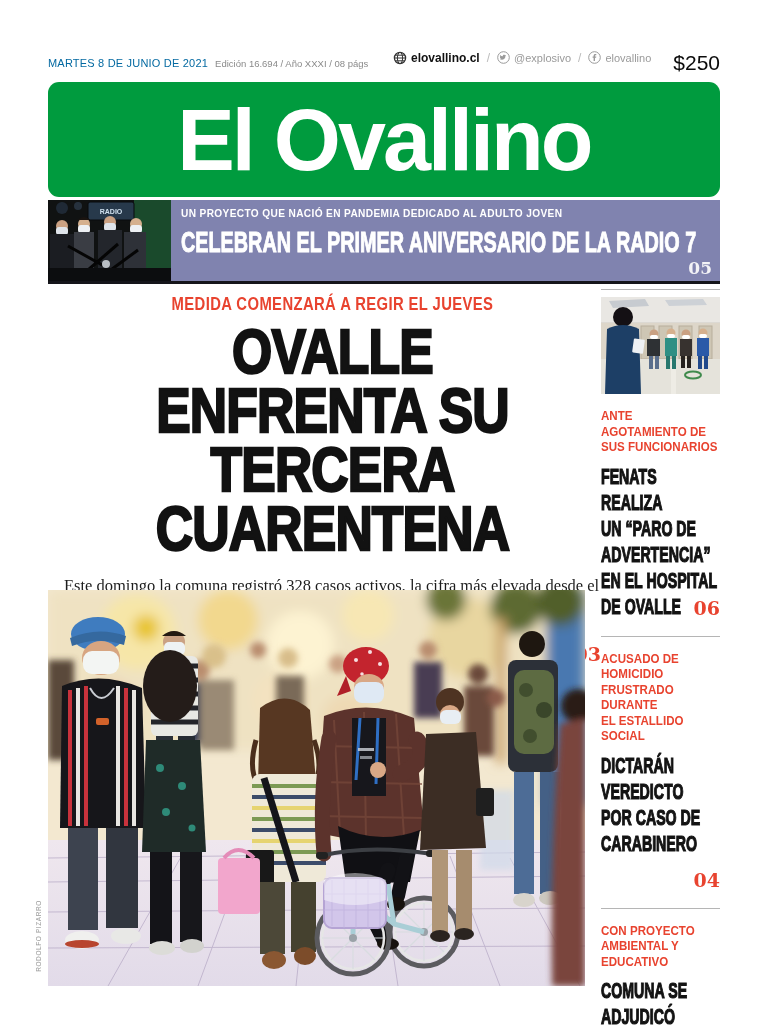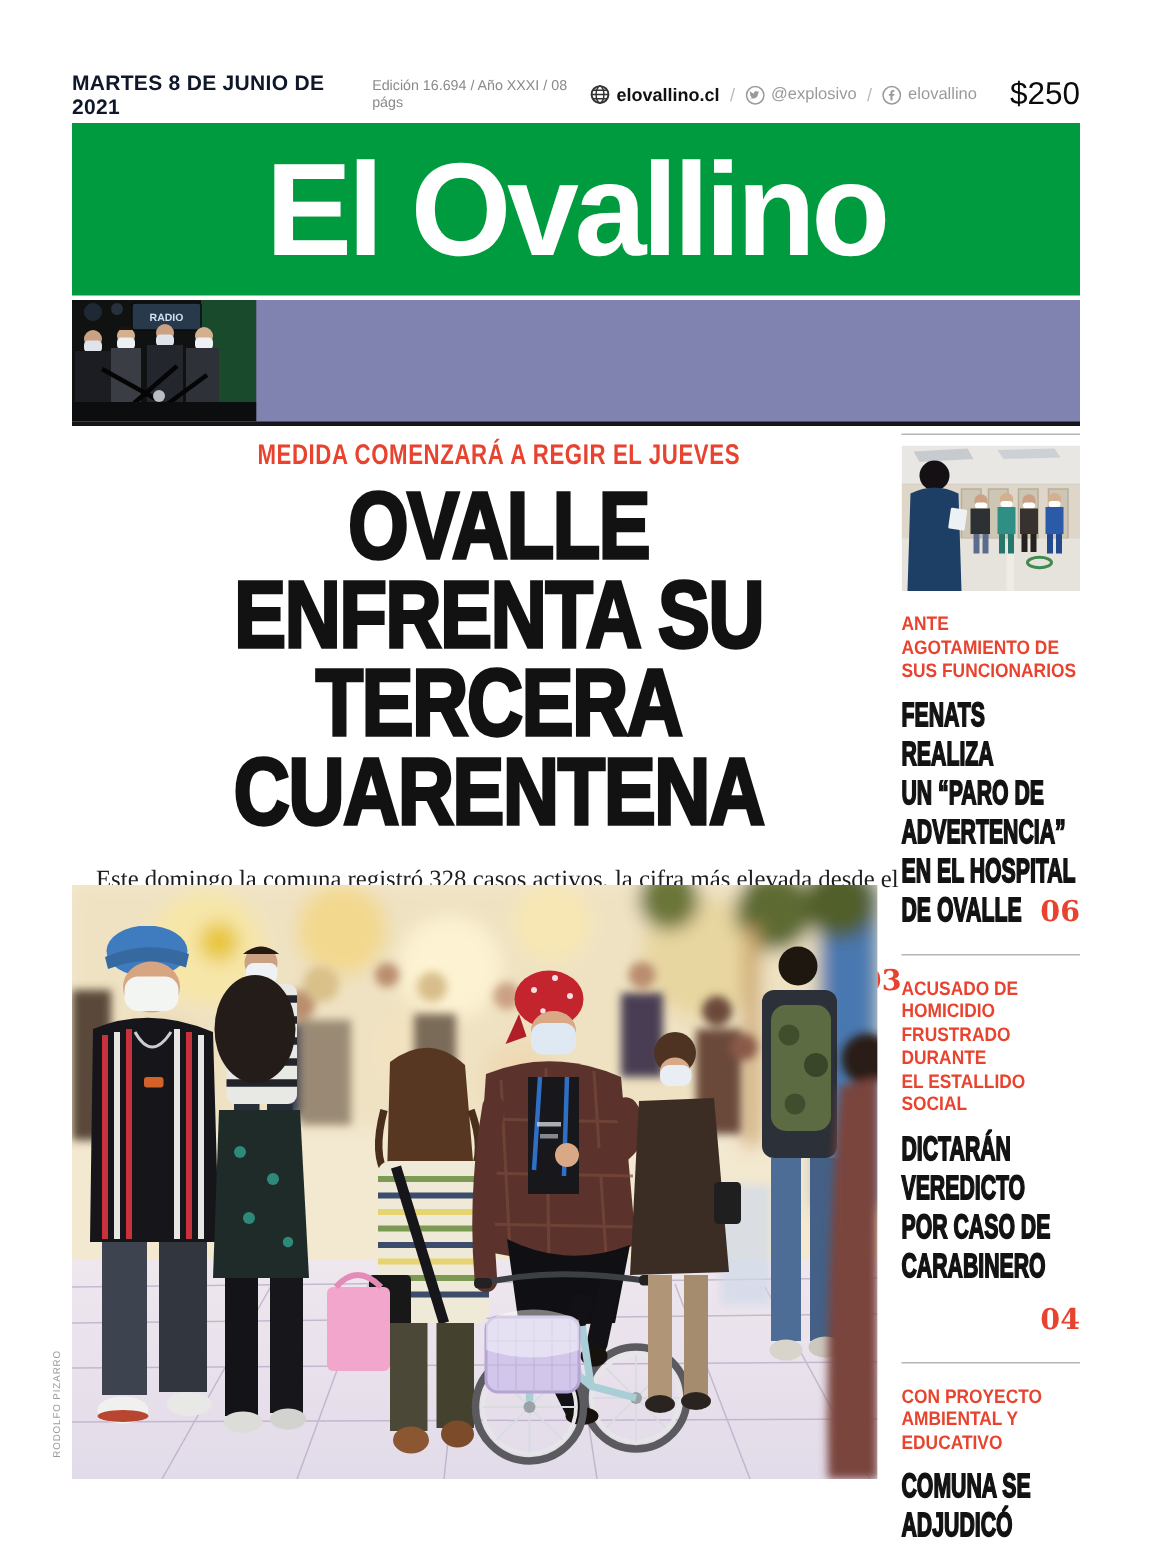--- a/index.html
+++ b/index.html
@@ -3,33 +3,33 @@
 <meta charset="utf-8">
 <style>
   html,body{margin:0;padding:0;background:#ffffff;}
   .page{position:relative;width:768px;height:1033px;background:#fff;overflow:hidden;
         font-family:"Liberation Sans",sans-serif;color:#111;}
 
   
   .topbar{position:absolute;left:48px;top:50px;width:672px;height:26px;
           display:flex;justify-content:space-between;align-items:center;}
   .tb-left{display:flex;align-items:baseline;gap:7px;}
-  .tb-date{font-size:14px;font-weight:700;letter-spacing:.2px;color:#0f172a;}
+  .tb-date{font-size:11px;font-weight:400;letter-spacing:.2px;color:#0369a1;}
   .tb-edition{font-size:9.5px;color:#8a8a8a;}
-  .tb-right{display:flex;align-items:center;gap:6px;}
+  .tb-right{display:flex;align-items:flex-start;gap:6px;}
   .soc{display:flex;align-items:center;gap:4px;}
   .soc svg{display:block;}
   .tb-site{font-size:12px;font-weight:700;color:#111;}
   .tb-handle{font-size:11px;color:#9a9a9a;}
   .tb-sep{font-size:12px;color:#bbb;padding:0 1px;}
   .tb-price{font-size:21px;font-weight:400;margin-left:16px;color:#0b0b0b;}
 
   
   .masthead{position:absolute;left:48px;top:82px;width:672px;height:115px;
-            background:var(--masthead-green,#009B3E);display:flex;align-items:center;justify-content:center;}
+            background:var(--masthead-green,#009B3E);display:flex;align-items:center;justify-content:center;border-radius:11px;}
   .masthead-title{color:#fff;font-size:88px;font-weight:700;letter-spacing:-3px;
                   transform:scaleX(.98);white-space:nowrap;}
 
   
   .banner{position:absolute;left:48px;top:200px;width:672px;height:81px;
           background:var(--banner-purple,#8083AF);border-bottom:3px solid #15151a;
           display:flex;}
   .banner-photo{width:123px;height:81px;flex:none;overflow:hidden;}
   .banner-photo svg{display:block;}
   .banner-text{position:relative;flex:1;padding:7px 0 0 10px;overflow:hidden;}
@@ -147,20 +147,25 @@
           <rect x="82" y="25" width="12" height="8" rx="3" fill="#eef1f4"></rect>
         <rect x="76" y="32" width="22" height="48" fill="#2e3138"></rect>
 
         <line x1="20" y1="46" x2="56" y2="66" stroke="#050505" stroke-width="3"></line>
         <line x1="70" y1="44" x2="40" y2="70" stroke="#050505" stroke-width="3"></line>
         <line x1="90" y1="50" x2="60" y2="72" stroke="#050505" stroke-width="3"></line>
         <circle cx="58" cy="64" r="4" fill="#b9bec4"></circle>
         <rect x="0" y="68" width="123" height="13" fill="#0c0d0f"></rect>
       </svg>
     </div>
+    <div class="banner-text">
+      <div class="banner-kicker">UN PROYECTO QUE NACIÓ EN PANDEMIA DEDICADO AL ADULTO JOVEN</div>
+      <div class="banner-head">CELEBRAN EL PRIMER ANIVERSARIO DE LA RADIO 7</div>
+      <div class="banner-page">05</div>
+    </div>
   </section>
 
   <section class="lead">
     <div class="lead-kicker">MEDIDA COMENZARÁ A REGIR EL JUEVES</div>
     <h1 class="lead-headline" style="margin:7px 0 0 0">OVALLE ENFRENTA SU
 TERCERA CUARENTENA</h1>
     <p class="lead-body"><span>Este domingo la comuna registró 328 casos activos, la cifra más elevada desde el comienzo de la pandemia, en marzo del año pasado. El explosivo aumento de contagios nuevos en la última semana, además de la preocupante tasa de positividad, obligaron a retroceder al confinamiento en la capital del Limarí.</span><span class="lead-page">03</span></p>
   </section>
 
   <figure class="photo-main">

